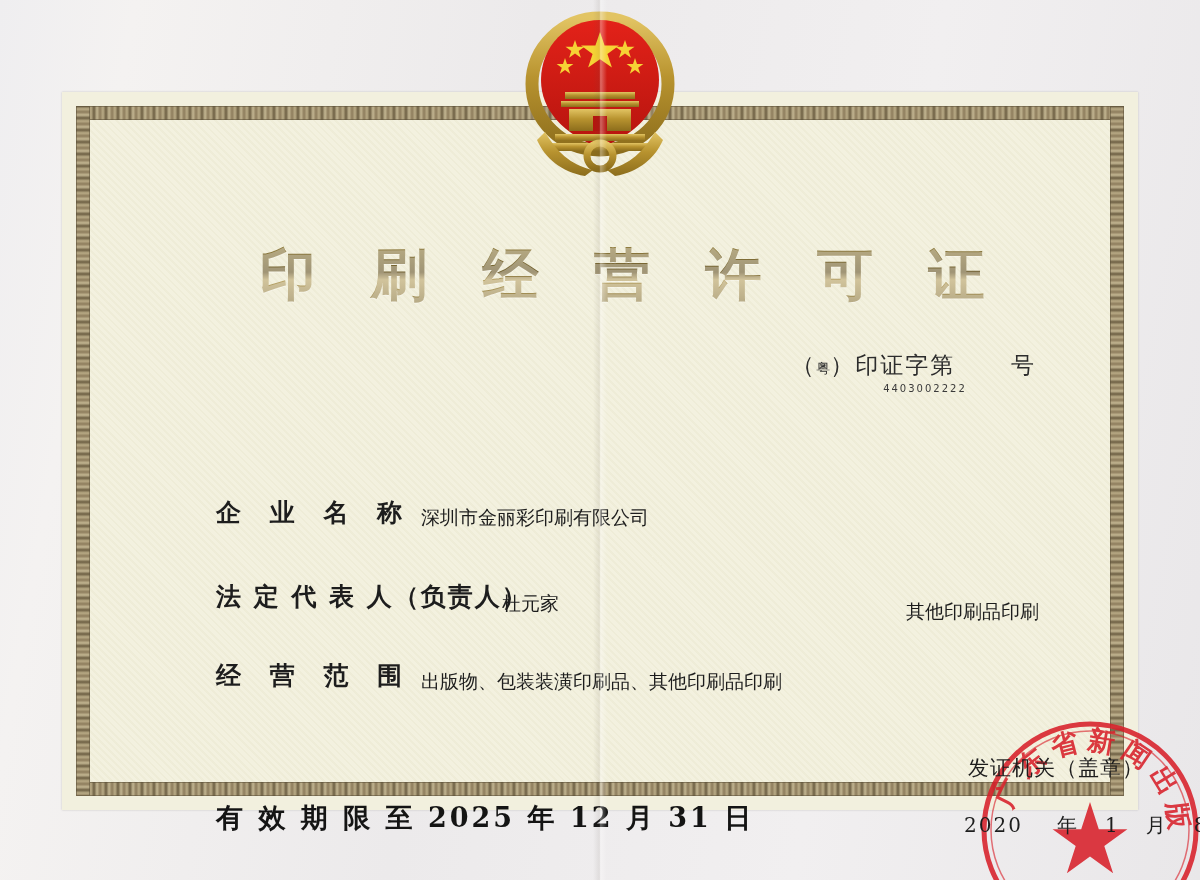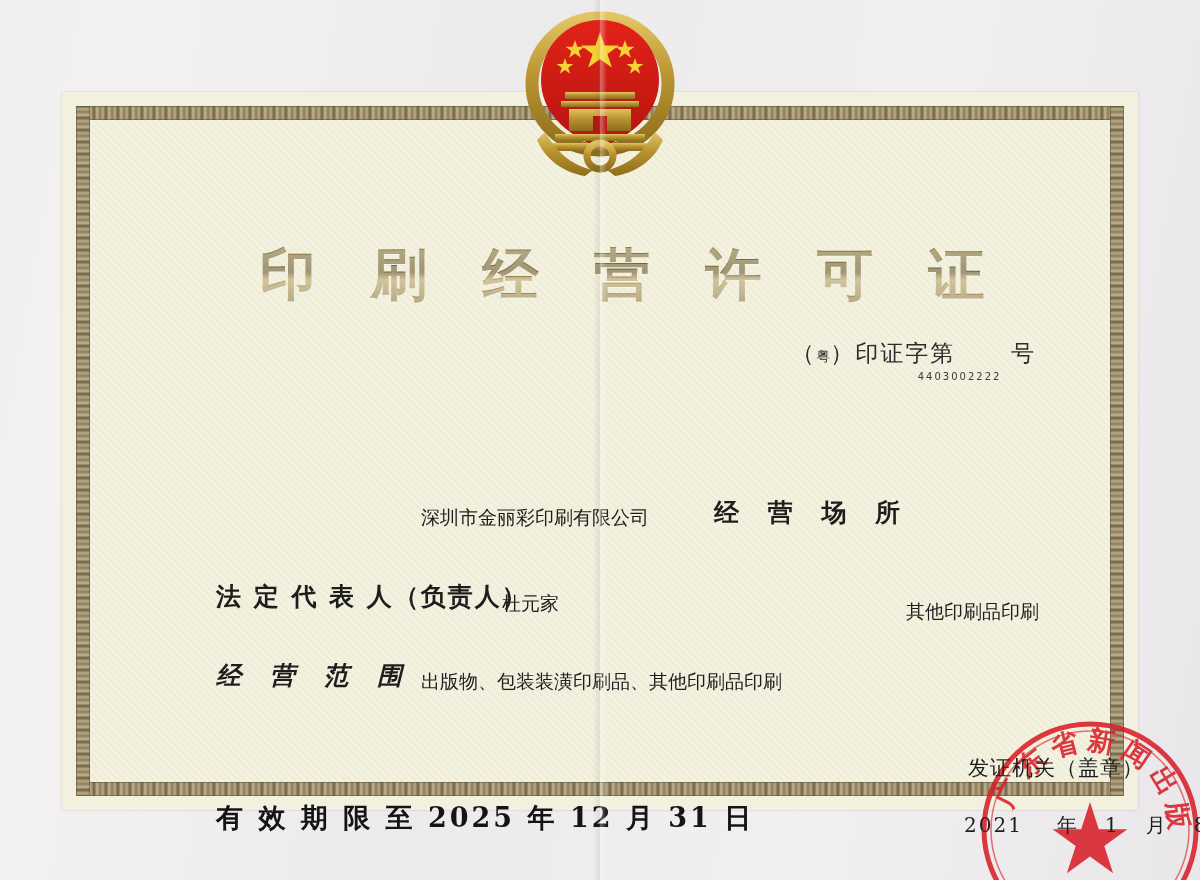--- a/index.html
+++ b/index.html
@@ -99,22 +99,22 @@
     background-clip: text;
     -webkit-text-fill-color: transparent;
     text-shadow: 0 1px 0 rgba(255,255,255,0.35);
     padding-left: 44px;
   }
 
   
   .serial {
     position: absolute;
     right: 88px;
-    top: 232px;
-    text-align: center;
+    top: 244px;
+    text-align: left;
     color: #2c2c2c;
   }
   .serial-line {
     font-family: "DejaVu Serif", "Liberation Serif", serif;
     font-size: 23px;
     letter-spacing: 2px;
     white-space: nowrap;
   }
   .serial-line .sm {
     font-size: 14px;
@@ -151,21 +151,21 @@
 
   .lbl-place     { left: 638px; top: 390px; letter-spacing: 10px; }
   .val-place     { left: 830px; top: 398px; width: 280px; font-size: 19px; line-height: 31px; }
 
   .lbl-legal     { left: 140px; top: 474px; letter-spacing: 2px; }
   .val-legal     { left: 426px; top: 482px; }
 
   .lbl-type      { left: 638px; top: 474px; letter-spacing: 10px; }
   .val-type      { left: 830px; top: 490px; }
 
-  .lbl-scope     { left: 140px; top: 553px; letter-spacing: 10px; font-style: italic; }
+  .lbl-scope     { left: 140px; top: 553px; letter-spacing: 10px; }
   .val-scope     { left: 345px; top: 560px; }
 
   .validity {
     position: absolute;
     left: 140px;
     top: 694px;
     font-family: "DejaVu Serif", "Liberation Serif", serif;
     font-weight: bold;
     font-size: 27px;
     letter-spacing: 3px;
@@ -238,23 +238,23 @@
 
       <div class="title">印 刷 经 营 许 可 证</div>
 
       <div class="serial">
         <div class="serial-line">
           <span>（</span><span class="sm">粤</span><span>）印证字第</span>&nbsp;&nbsp;&nbsp;&nbsp;&nbsp;&nbsp;<span>号</span>
         </div>
         <div class="serial-num">4403002222</div>
       </div>
 
+      <div class="field-label lbl-company">企 业 名 称</div>
       <div class="field-value val-company">深圳市金丽彩印刷有限公司</div>
 
-      <div class="field-label lbl-place">经 营 场 所</div>
 
       <div class="field-label lbl-legal">法 定 代 表 人（负责人）</div>
       <div class="field-value val-legal">杜元家</div>
 
       <div class="field-value val-type">其他印刷品印刷</div>
 
       <div class="field-label lbl-scope">经 营 范 围</div>
       <div class="field-value val-scope">出版物、包装装潢印刷品、其他印刷品印刷</div>
 
       <div class="validity">有 效 期 限 至 2025 年 12 月 31 日</div>
@@ -265,21 +265,21 @@
         <circle cx="112" cy="112" r="106" fill="none" stroke="#d8202a" stroke-width="5"></circle>
         <circle cx="112" cy="112" r="99" fill="none" stroke="#d8202a" stroke-width="1.5" opacity="0.7"></circle>
         <path id="sealArc" d="M 112 112 m -80 0 a 80 80 0 1 1 160 0" fill="none"></path>
         <text fill="#d8202a" font-size="27" font-family="'DejaVu Serif','Liberation Serif',serif" font-weight="bold" letter-spacing="7">
           <textPath href="#sealArc" startOffset="8%">广东省新闻出版局</textPath>
         </text>
         <polygon fill="#d8202a" points="112,84 120.8,111.2 149.4,111.2 126.3,128 135.1,155.2 112,138.4 88.9,155.2 97.7,128 74.6,111.2 103.2,111.2"></polygon>
       </svg>
 
       <div class="issue-date">
-        <span>2021</span><span class="gap"></span><span>年</span><span class="gap2"></span><span>1</span><span class="gap2"></span><span>月</span><span class="gap2"></span><span>8</span><span class="gap2"></span>
+        <span>2020</span><span class="gap"></span><span>年</span><span class="gap2"></span><span>1</span><span class="gap2"></span><span>月</span><span class="gap2"></span><span>8</span><span class="gap2"></span>
       </div>
 
     </div>
   </div>
 
   <svg class="emblem" viewBox="0 0 170 172" aria-hidden="true">
     <defs>
       <linearGradient id="goldG" x1="0" y1="0" x2="0" y2="1">
         <stop offset="0%" stop-color="#e2c463"></stop>
         <stop offset="45%" stop-color="#b8932f"></stop>

